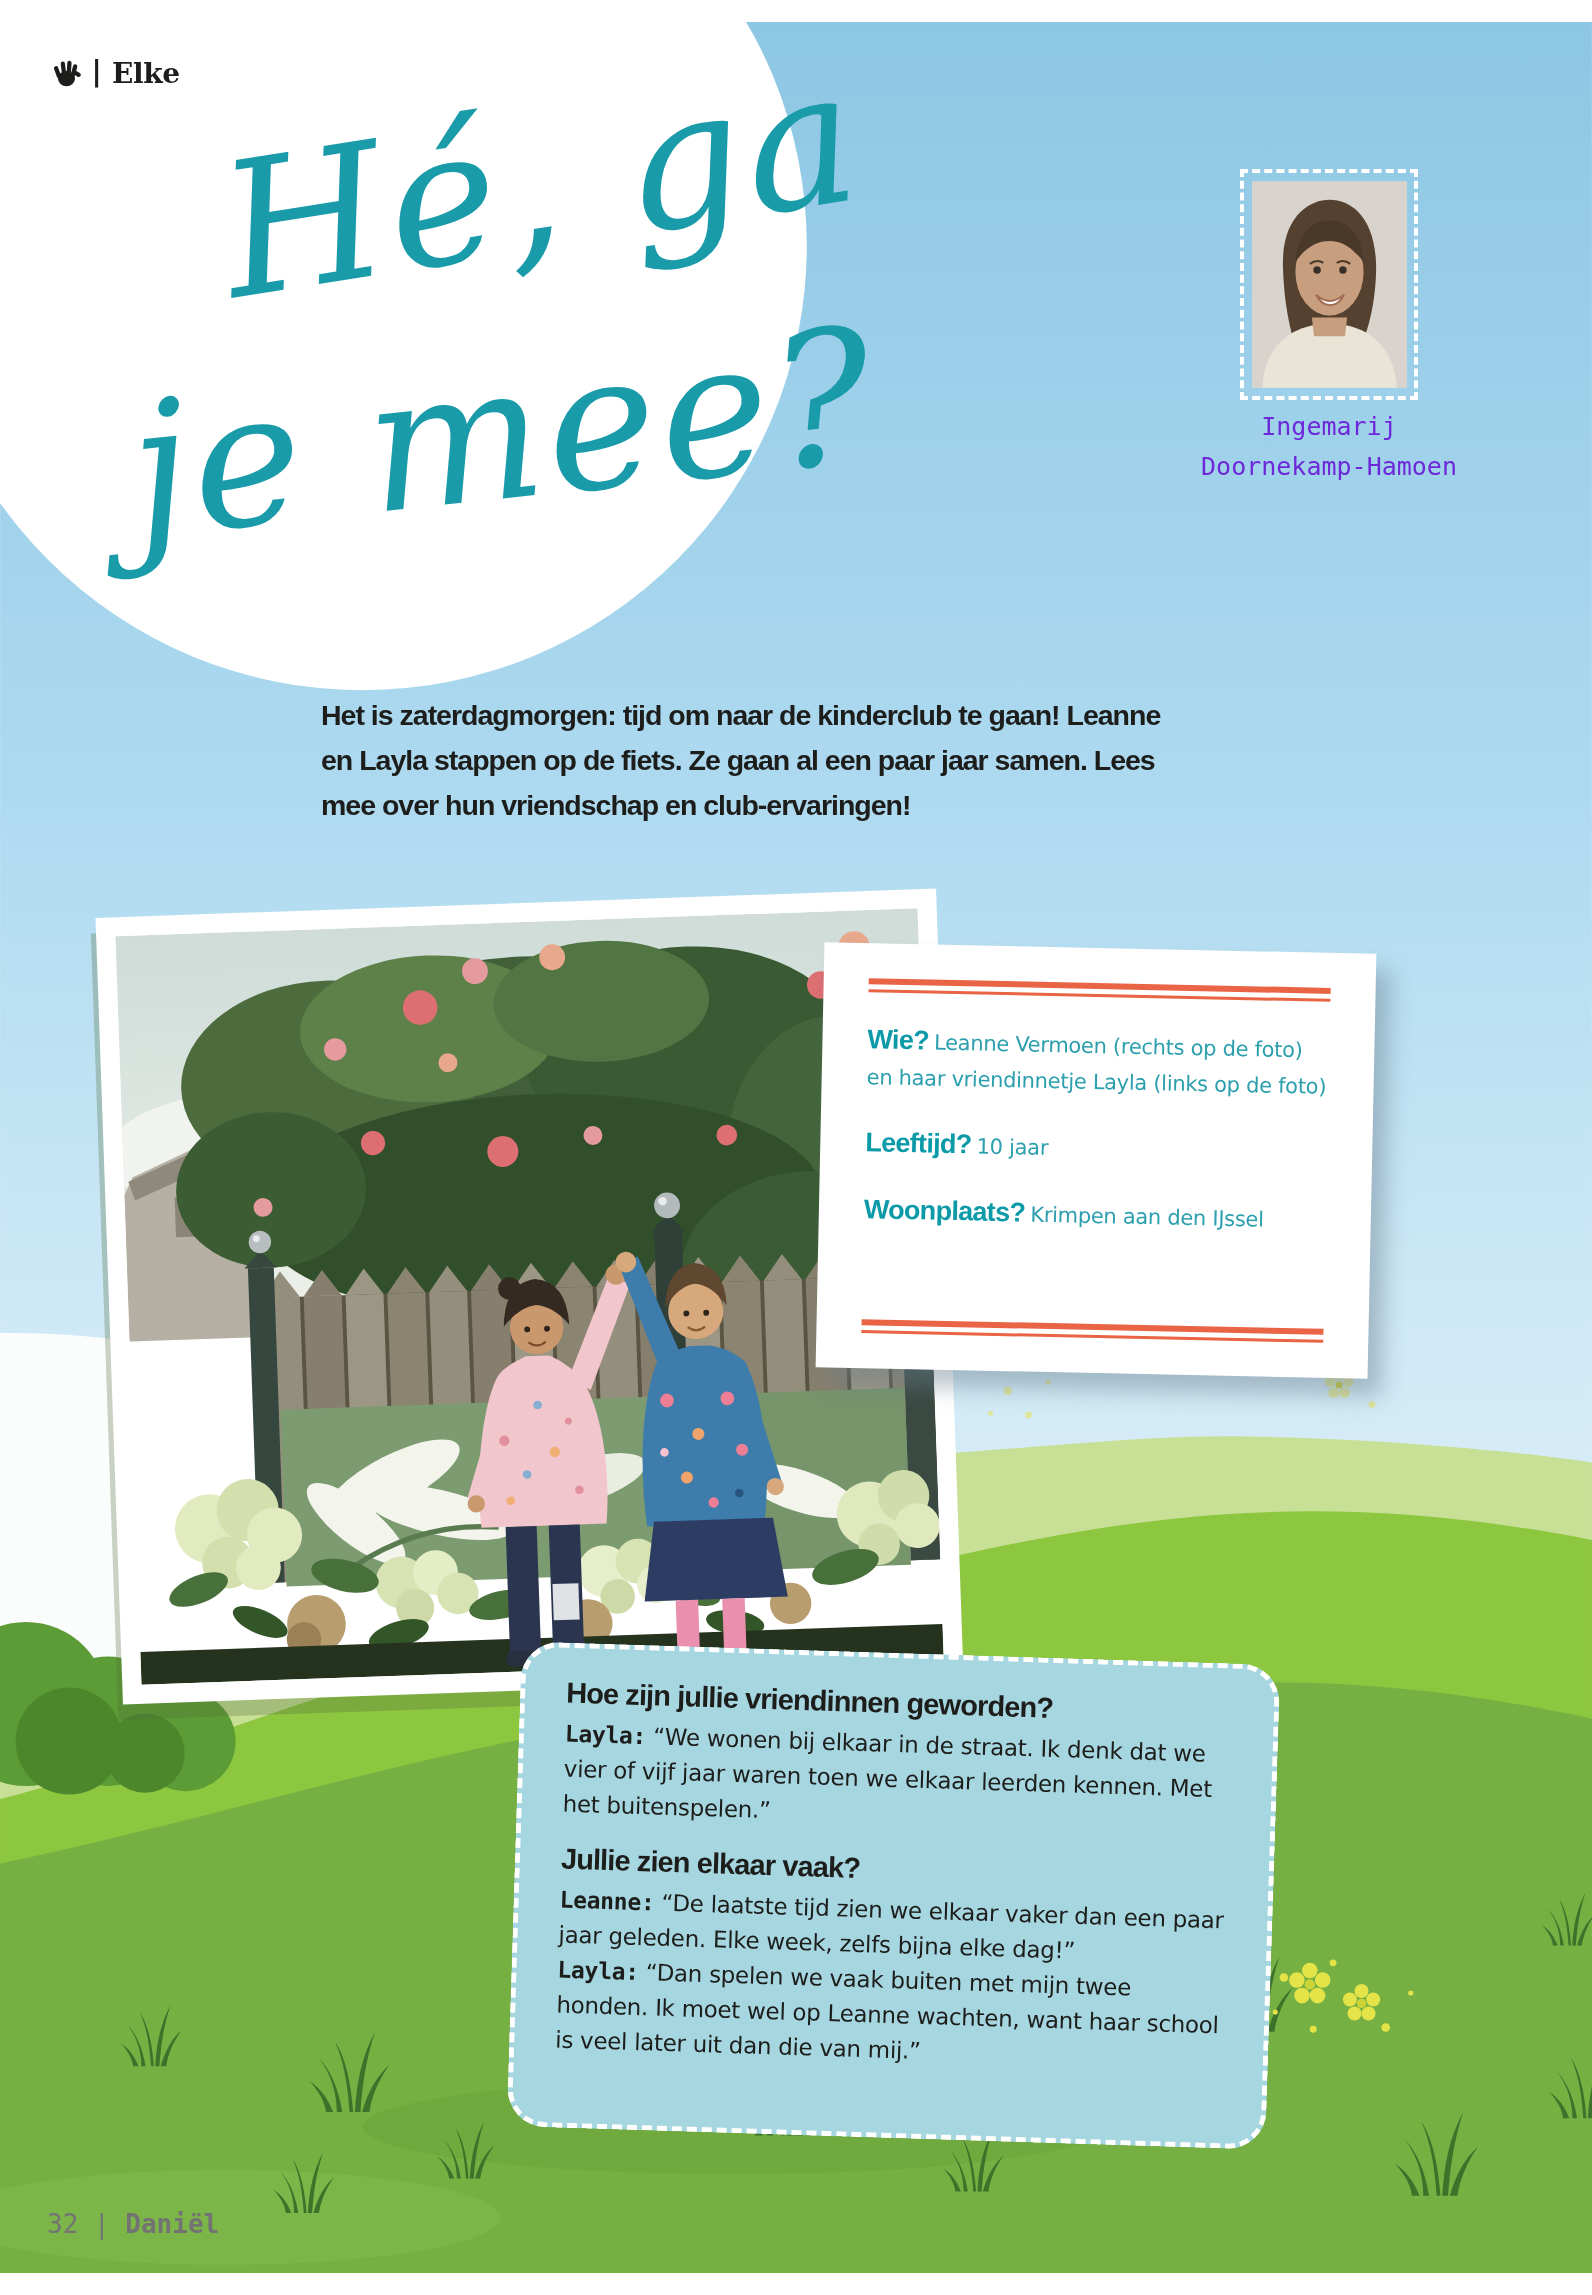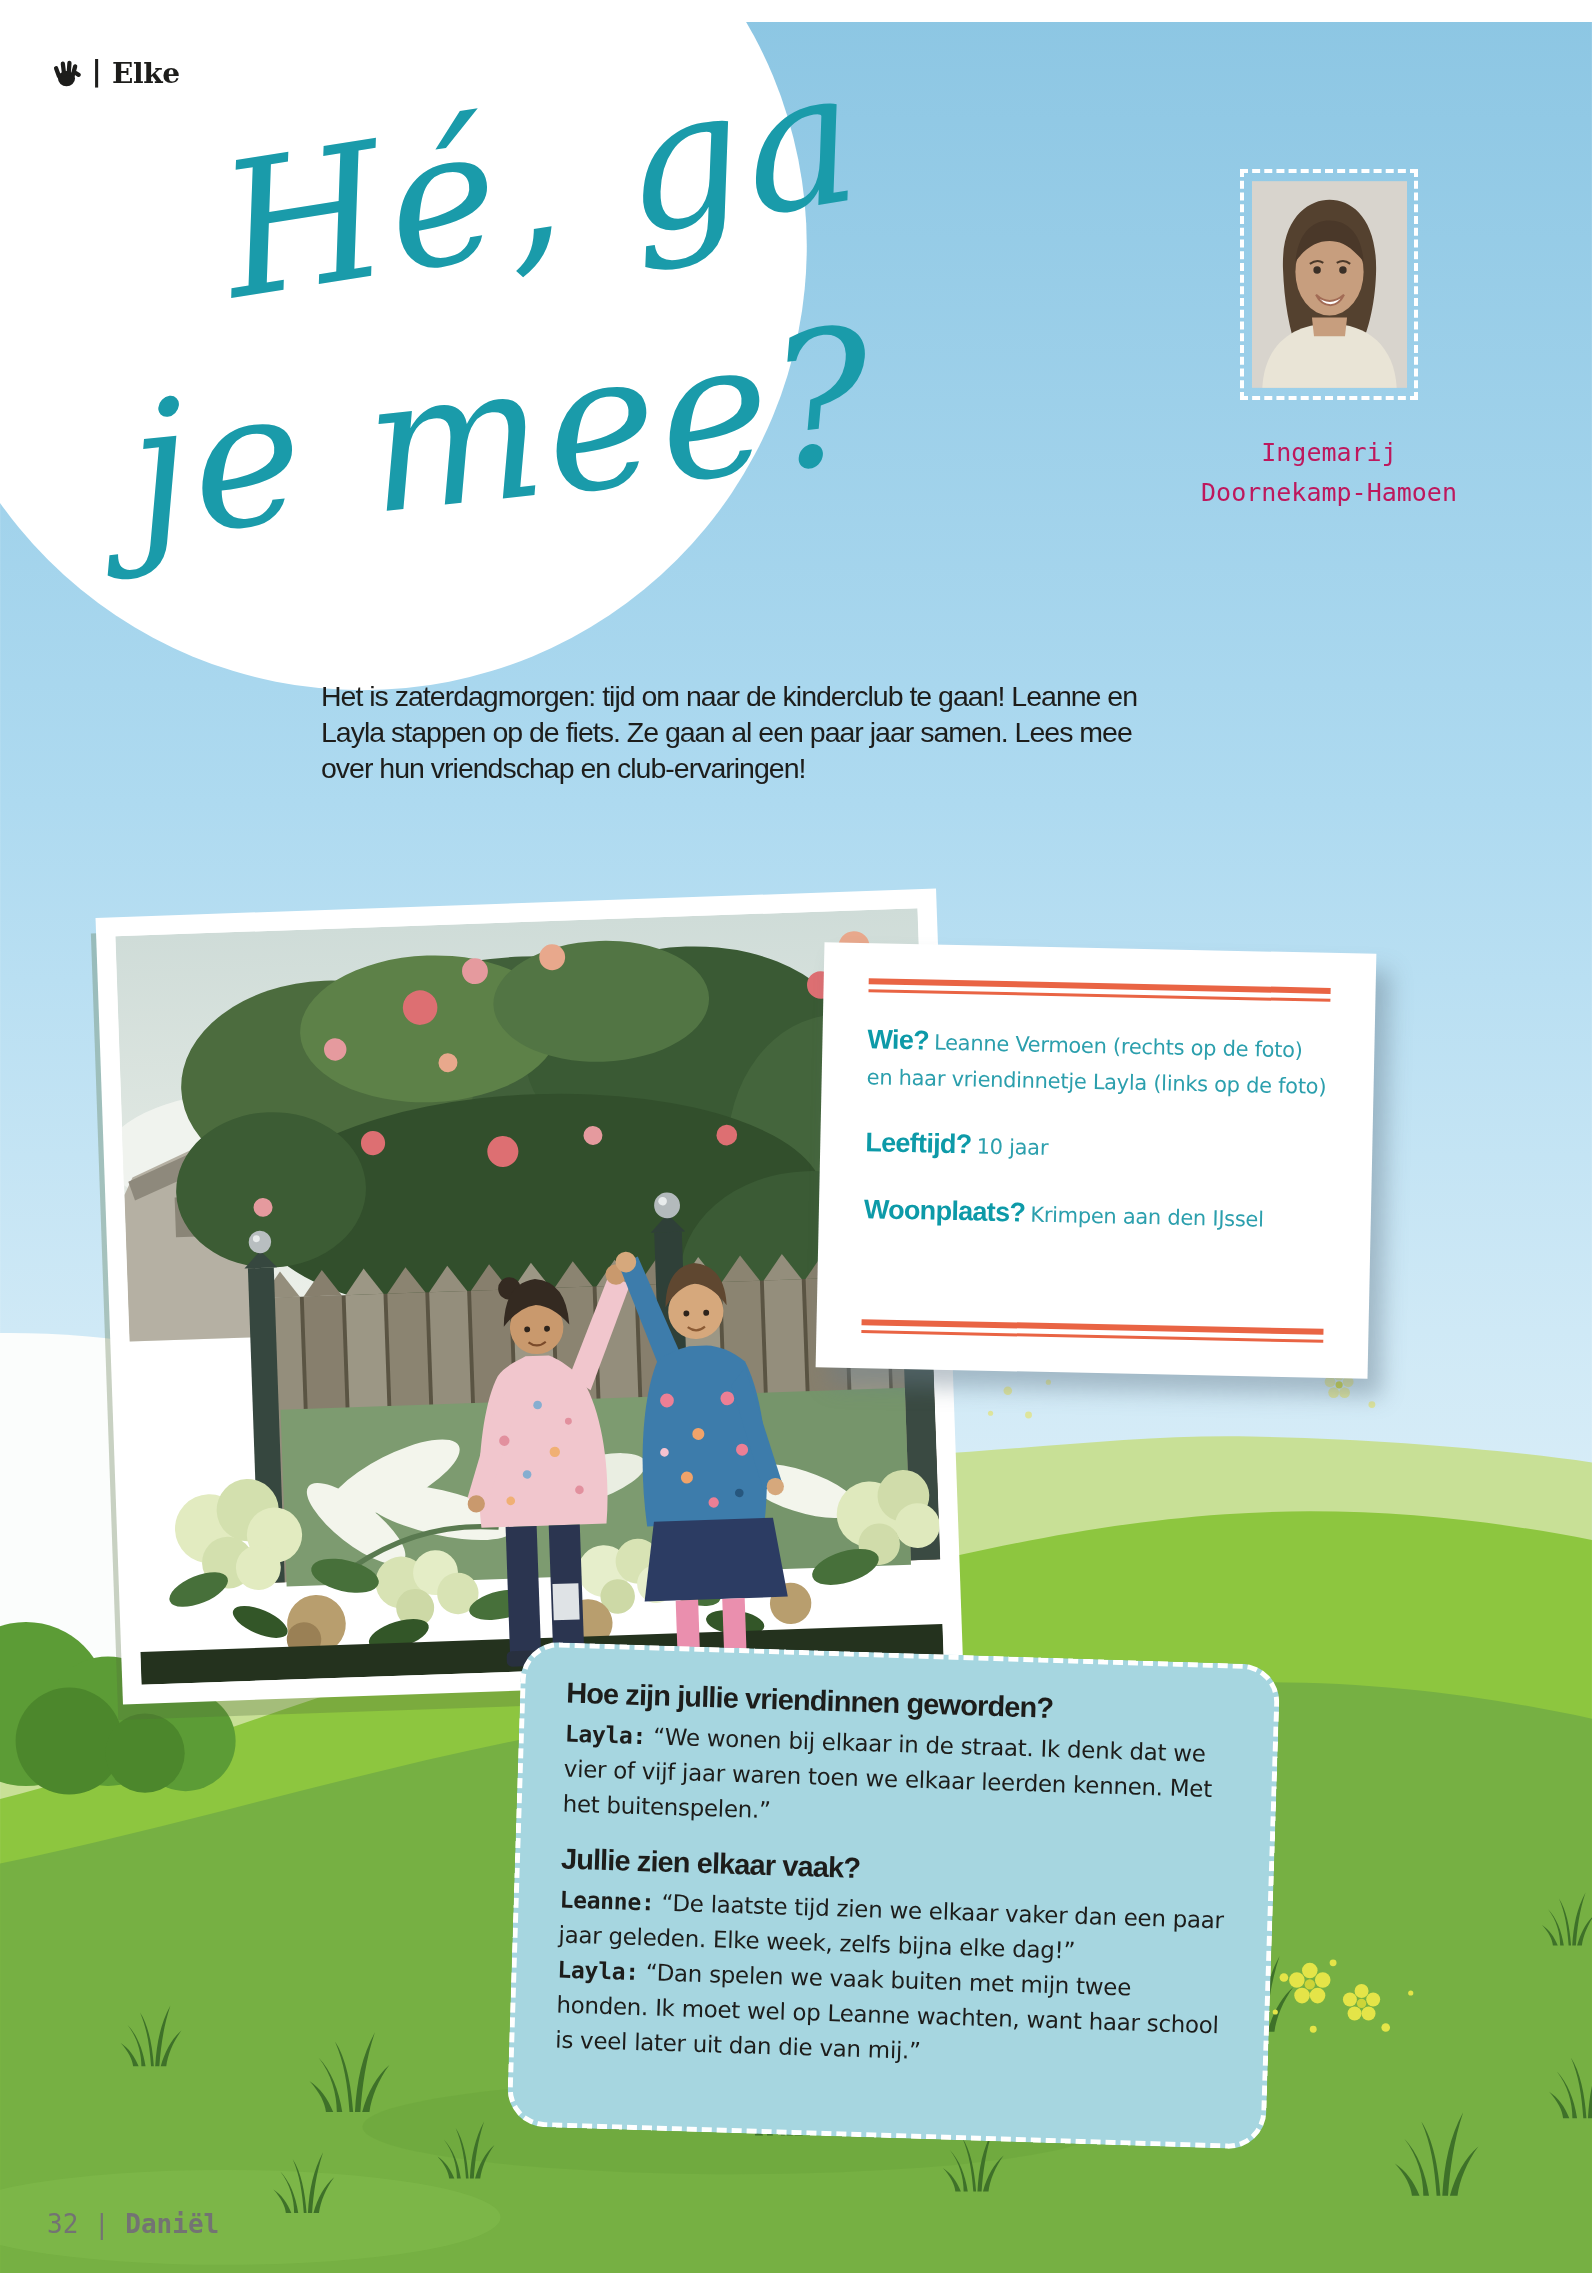--- a/index.html
+++ b/index.html
@@ -19,27 +19,27 @@
   .title-line{position:absolute;z-index:2;color:#1A9BAA;
       font-family:"DejaVu Serif",serif;font-style:italic;font-size:186px;letter-spacing:3.5px;
       white-space:nowrap;line-height:1;}
   .title-1{left:220px;top:91px;transform:rotate(-9deg);}
   .title-2{left:129px;top:341px;transform:rotate(-6deg);}
 
   
   .author{position:absolute;left:1195px;top:169px;width:268px;z-index:2;text-align:center;}
   .author-frame{display:inline-block;border:4.3px dashed #fff;padding:7.8px;}
   .author-frame svg{display:block;}
-  .author-name{margin-top:30px;color:#be185d;font-family:"DejaVu Sans Mono",monospace;
+  .author-name{margin-top:4px;color:#6d28d9;font-family:"DejaVu Sans Mono",monospace;
       font-size:25px;line-height:40px;white-space:nowrap;}
 
   
   .intro{position:absolute;left:321px;top:664px;width:854px;z-index:2;
-      font-family:"Liberation Sans",sans-serif;font-weight:normal;font-size:28.5px;line-height:36px;
-      letter-spacing:-1px;color:#1d1d1b;margin-top:14px;}
+      font-family:"Liberation Sans",sans-serif;font-weight:bold;font-size:28.5px;line-height:45px;
+      letter-spacing:-1px;color:#1d1d1b;}
 
   
   .photo{position:absolute;left:109px;top:903px;z-index:3;background:#fff;padding:19px;
       transform:rotate(-2deg);box-shadow:-5.2px 15.5px 0 rgba(84,110,58,0.30);}
   .photo svg{display:block;}
 
   
   .info-card{position:absolute;left:820px;top:948px;width:552px;height:425px;z-index:4;background:#fff;
       transform:rotate(1.2deg);box-shadow:14px 17.3px 22.4px rgba(105,125,140,0.45);
       padding:35px 45px;box-sizing:border-box;display:flex;flex-direction:column;}

